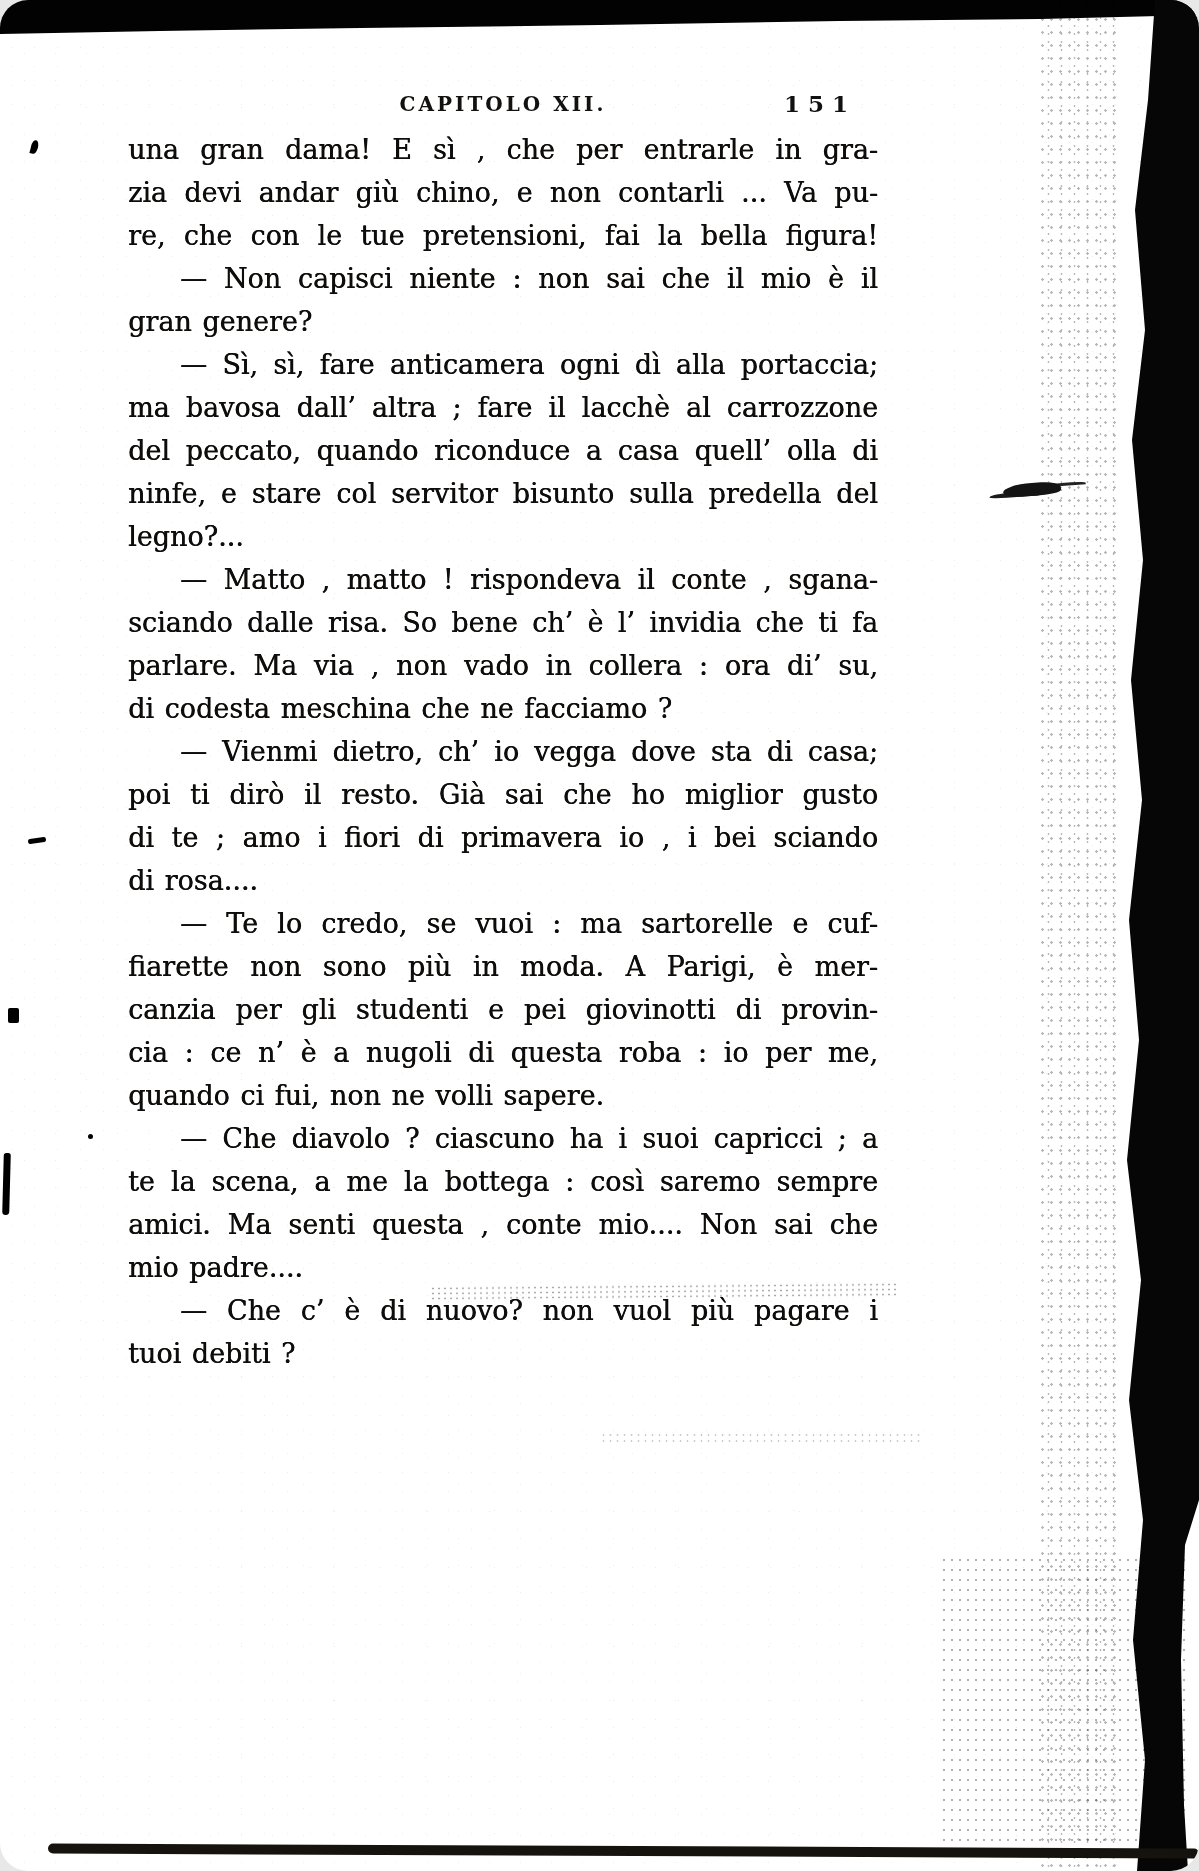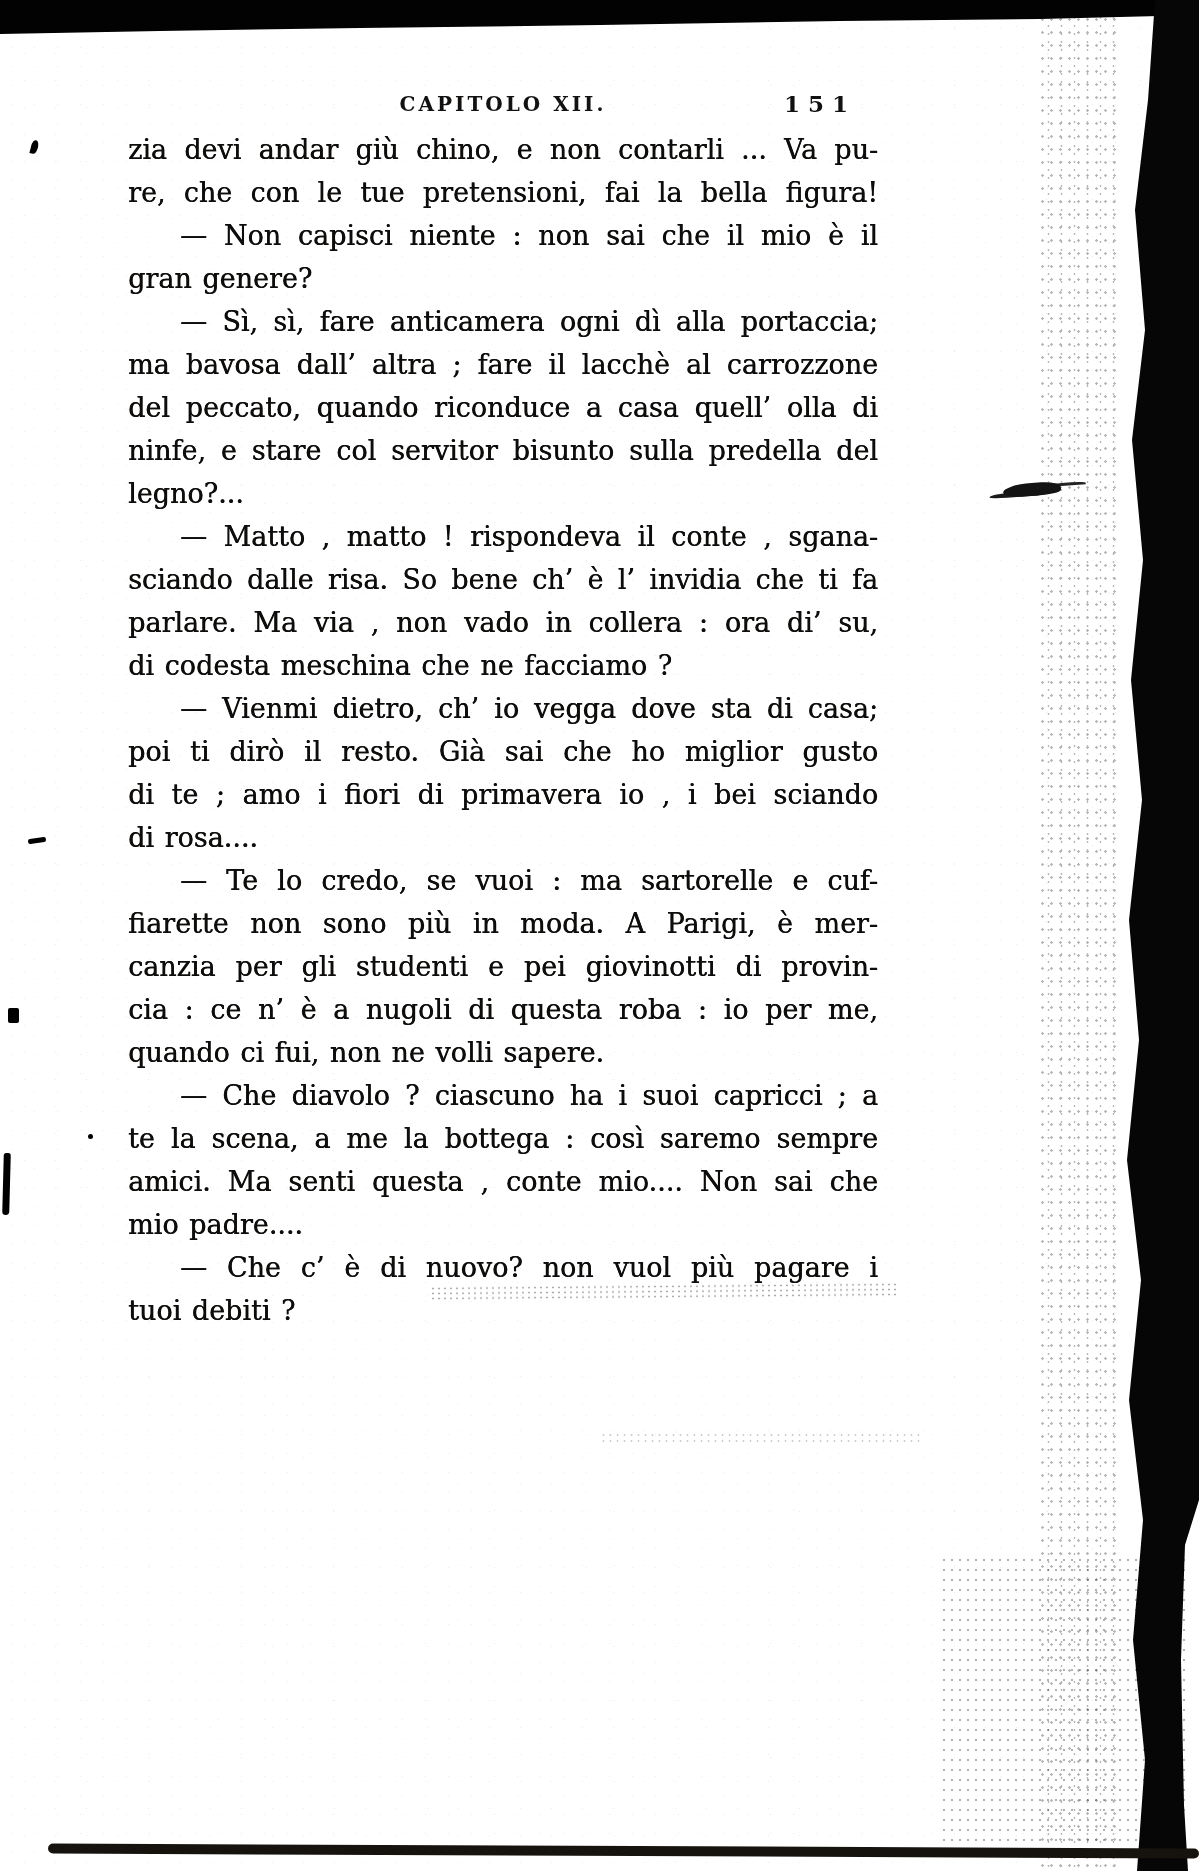--- a/index.html
+++ b/index.html
@@ -1,17 +1,17 @@
 <!DOCTYPE html>
 <html><head>
 <meta charset="utf-8">
 <style>
   html,body{margin:0;padding:0;background:#e8e8e8;}
   .screen{position:relative;width:1199px;height:1871px;background:#ffffff;overflow:hidden;
-          font-family:"DejaVu Serif", serif;}
+          font-family:"DejaVu Serif", serif;border-radius:28px;}
   
   .noise{position:absolute;inset:0;pointer-events:none;opacity:.07;
     background-image:radial-gradient(circle,#000 .6px,transparent 1px),
                      radial-gradient(circle,#000 .5px,transparent .9px);
     background-size:23px 19px,31px 27px;background-position:0 0,9px 13px;}
   
   .topbar{position:absolute;left:0;top:0;width:1199px;height:36px;background:#020202;
     clip-path:polygon(0 0,1199px 0,1199px 15px,1040px 19px,840px 21px,600px 25px,360px 28px,160px 31px,0 34px);}
   .rightband{position:absolute;left:1085px;top:0;width:114px;height:1871px;background:#060606;
     clip-path:polygon(70px 0,114px 0,114px 1500px,100px 1545px,96px 1660px,99px 1805px,103px 1871px,
@@ -57,20 +57,21 @@
 <body>
 
 <div class="screen">
 
   <div class="header">
     <div class="chapter">CAPITOLO XII.</div>
     <div class="pagenum">151</div>
   </div>
 
   <div class="textcol">
+    <div class="line">una gran dama! E sì , che per entrarle in gra-</div>
     <div class="line">zia devi andar giù chino, e non contarli ... Va pu-</div>
     <div class="line">re, che con le tue pretensioni, fai la bella figura!</div>
     <div class="line indent">— Non capisci niente : non sai che il mio è il</div>
     <div class="line short">gran genere?</div>
     <div class="line indent">— Sì, sì, fare anticamera ogni dì alla portaccia;</div>
     <div class="line">ma bavosa dall’ altra ; fare il lacchè al carrozzone</div>
     <div class="line">del peccato, quando riconduce a casa quell’ olla di</div>
     <div class="line">ninfe, e stare col servitor bisunto sulla predella del</div>
     <div class="line short">legno?...</div>
     <div class="line indent">— Matto , matto ! rispondeva il conte , sgana-</div>

